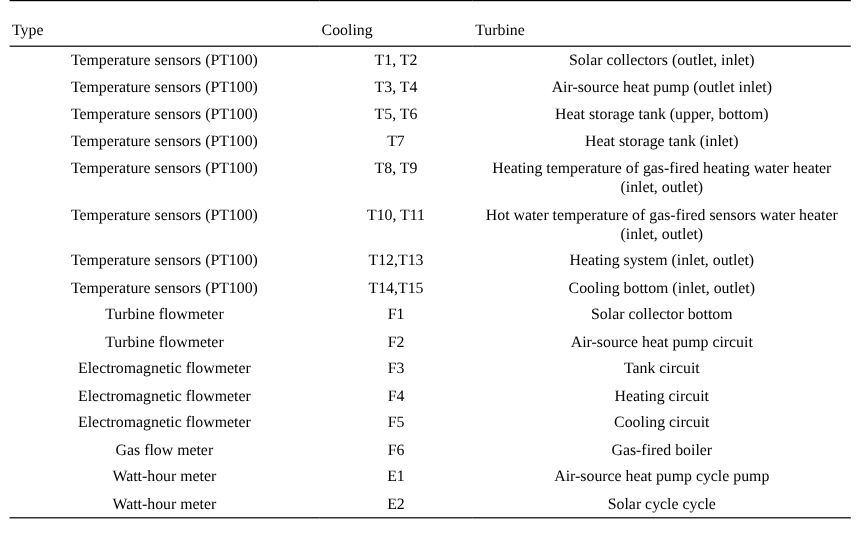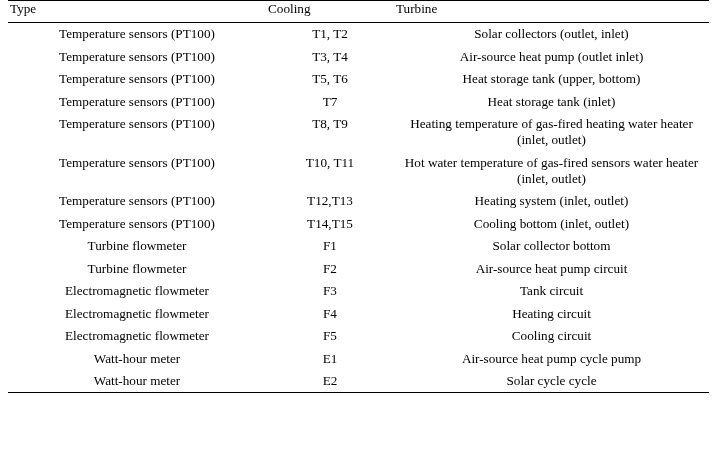--- a/index.html
+++ b/index.html
@@ -23,21 +23,21 @@
   table.spec-table {
     width: 701px;
     border-collapse: collapse;
     font-size: 13.2px;
     line-height: 1.22;
     table-layout: fixed;
   }
   table.spec-table thead th {
     text-align: left;
     font-weight: normal;
-    padding: 0 2px 5px 2px;
+    padding: 16px 2px 5px 2px;
     vertical-align: top;
   }
   table.spec-table tbody td {
     text-align: center;
     vertical-align: top;
     padding: 3.2px 2px 3.2px 2px;
   }
   .rule-top {
     border-top: 1.6px solid #000;
   }
@@ -128,20 +128,25 @@
         <td>Electromagnetic flowmeter</td>
         <td>F4</td>
         <td>Heating circuit</td>
       </tr>
       <tr>
         <td>Electromagnetic flowmeter</td>
         <td>F5</td>
         <td>Cooling circuit</td>
       </tr>
       <tr>
+        <td>Gas flow meter</td>
+        <td>F6</td>
+        <td>Gas-fired boiler</td>
+      </tr>
+      <tr>
         <td>Watt-hour meter</td>
         <td>E1</td>
         <td>Air-source heat pump cycle pump</td>
       </tr>
       <tr class="rule-bottom">
         <td class="rule-bottom">Watt-hour meter</td>
         <td class="rule-bottom">E2</td>
         <td class="rule-bottom">Solar cycle cycle</td>
       </tr>
     </tbody>

